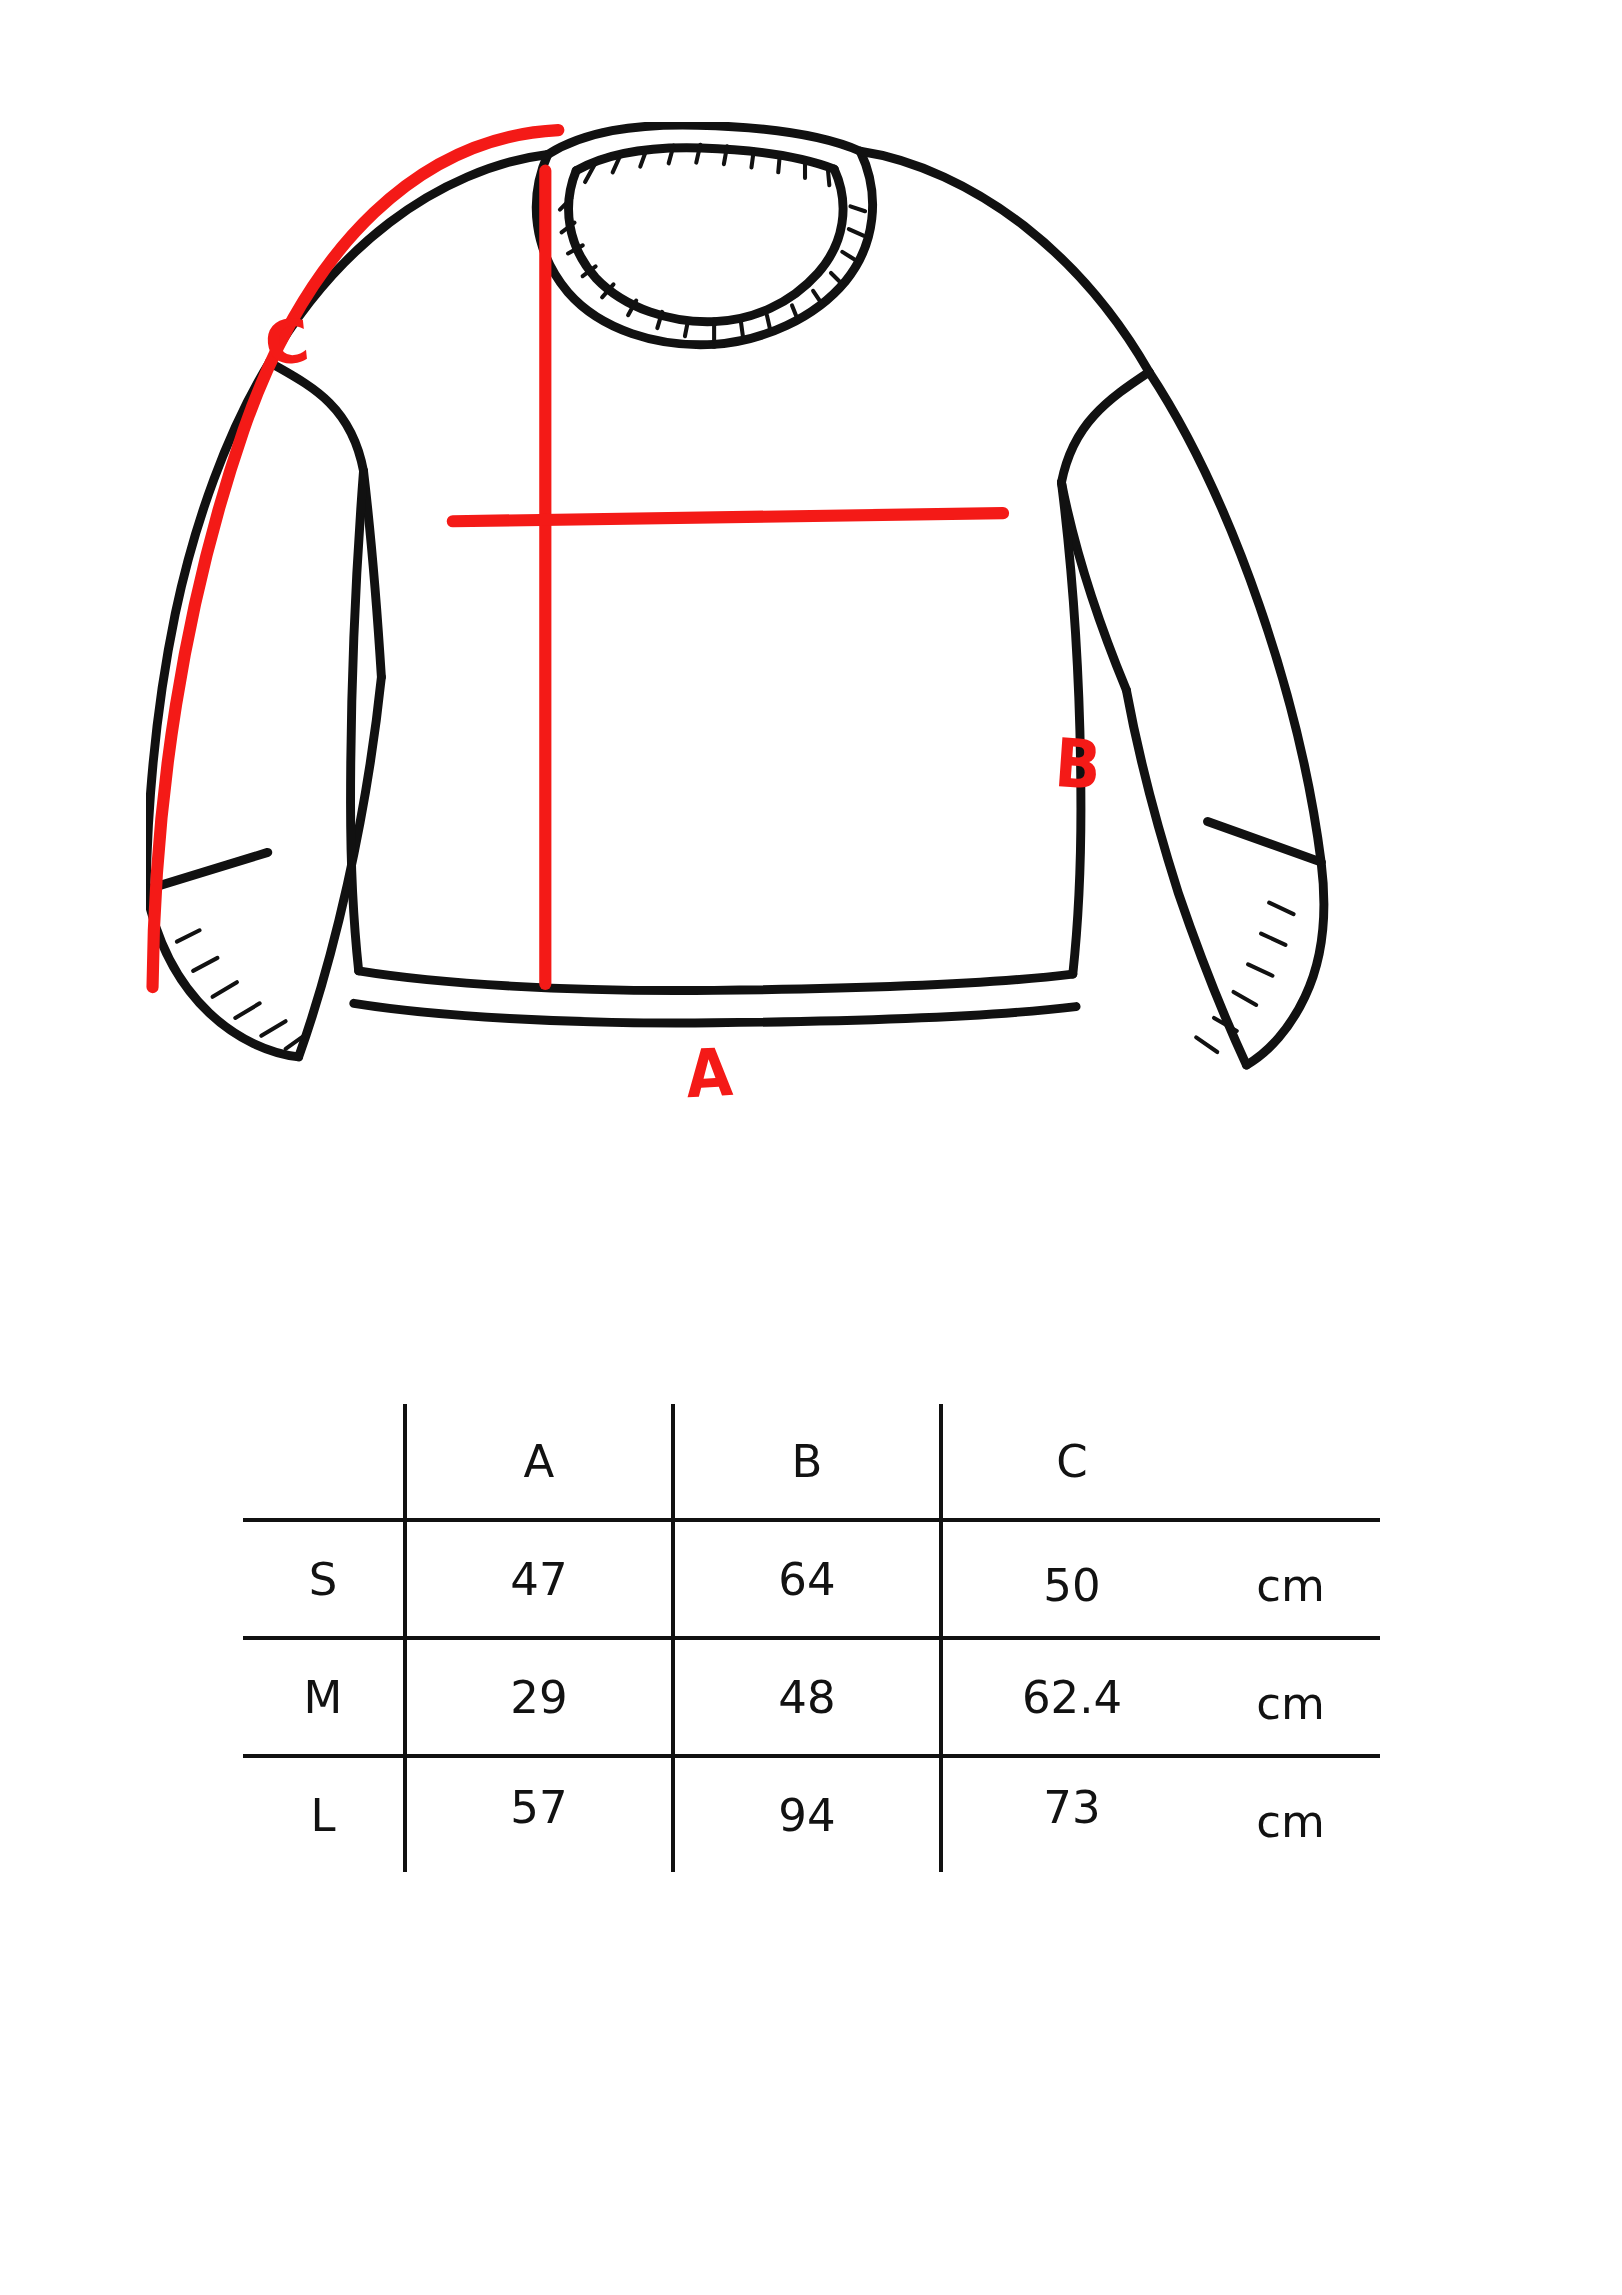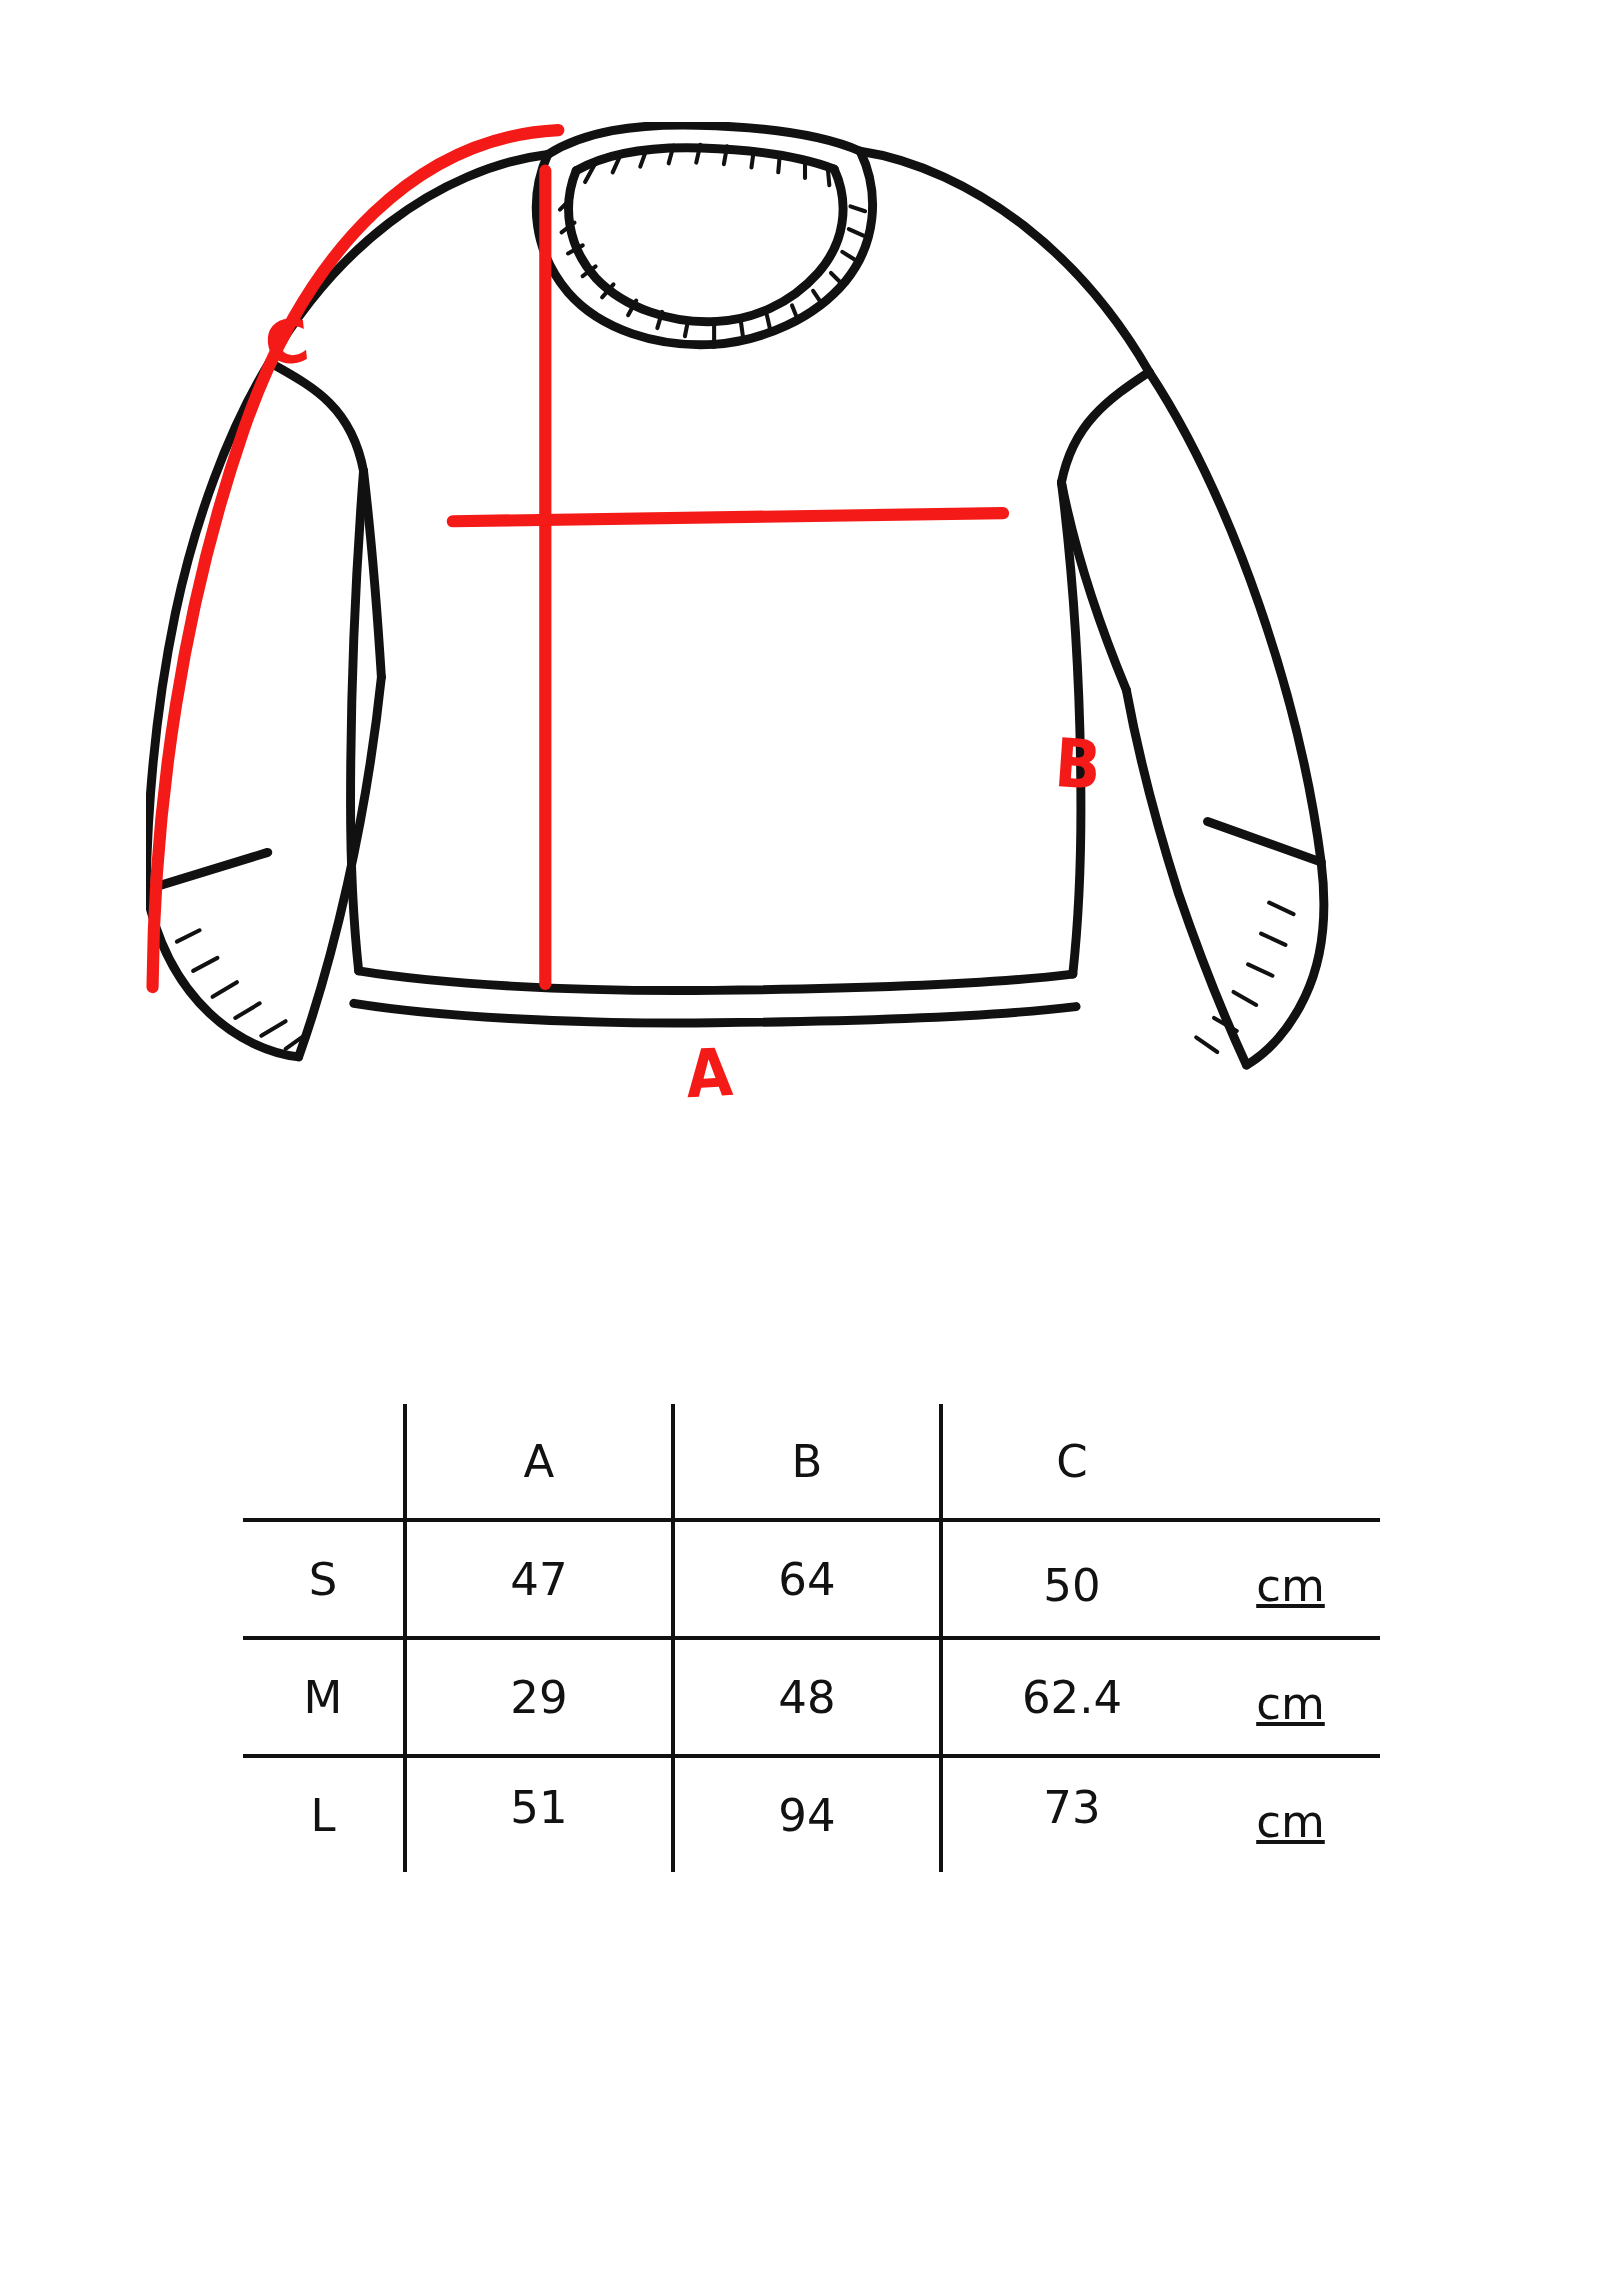--- a/index.html
+++ b/index.html
@@ -95,21 +95,20 @@
   .hdr-blank {
     border-bottom: 4px solid #111;
   }
   .hdr-unit {
     border-bottom: 4px solid #111;
   }
   .unit-cell {
     font-size: 41px;
     text-align: left;
     padding-left: 18px;
-    text-decoration: underline;
   }
   .hdr-letter {
     font-size: 50px;
     font-weight: 400;
   }
   .size-cell {
     font-size: 47px;
   }
   
   .nudge-up { position: relative; top: -8px; }
@@ -250,21 +249,21 @@
         </tr>
         <tr class="body-row">
           <td class="size-cell">M</td>
           <td class="vline-l">29</td>
           <td class="vline-l">48</td>
           <td class="vline-l">62.4</td>
           <td class="unit-cell nudge-dn">cm</td>
         </tr>
         <tr class="body-row last-row">
           <td class="size-cell">L</td>
-          <td class="vline-l nudge-up">51</td>
+          <td class="vline-l nudge-up">57</td>
           <td class="vline-l">94</td>
           <td class="vline-l nudge-up">73</td>
           <td class="unit-cell nudge-dn">cm</td>
         </tr>
       </tbody>
     </table>
   </div>
 
 </div>
 

